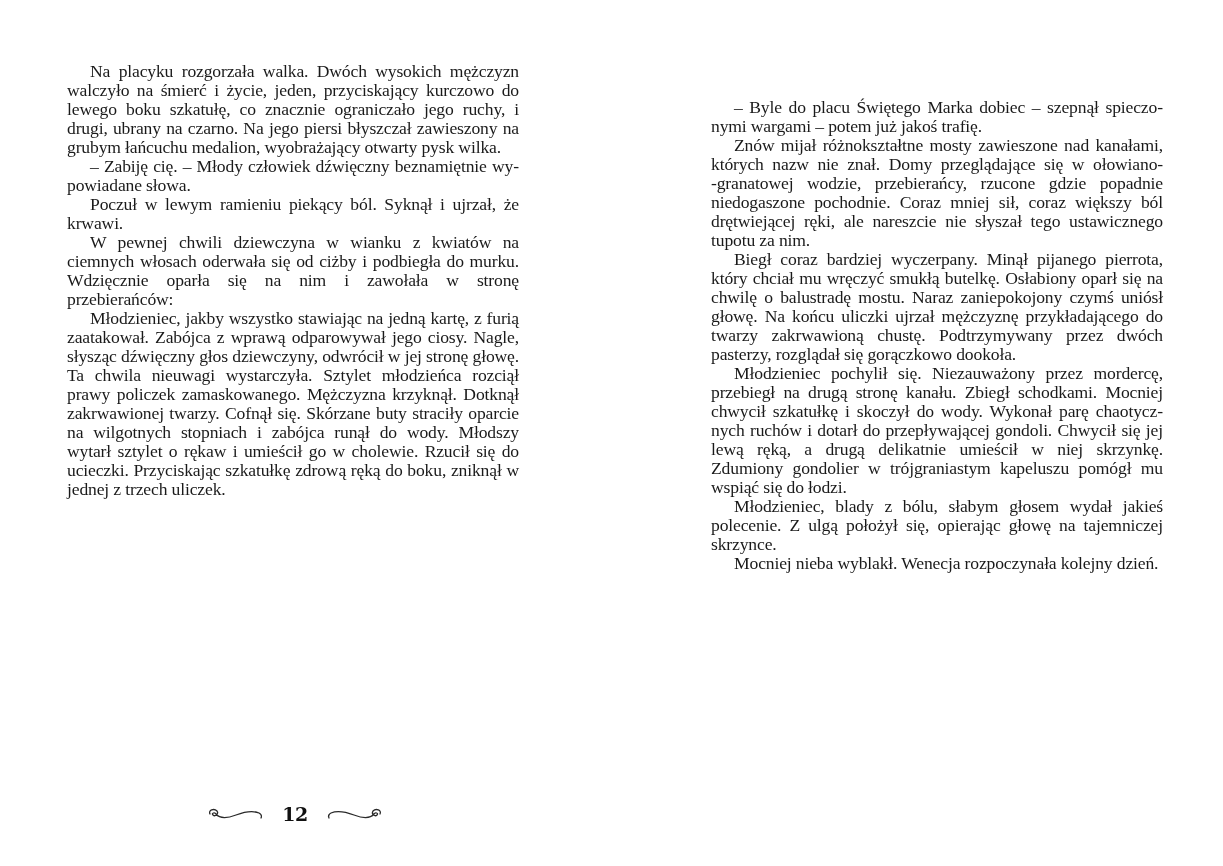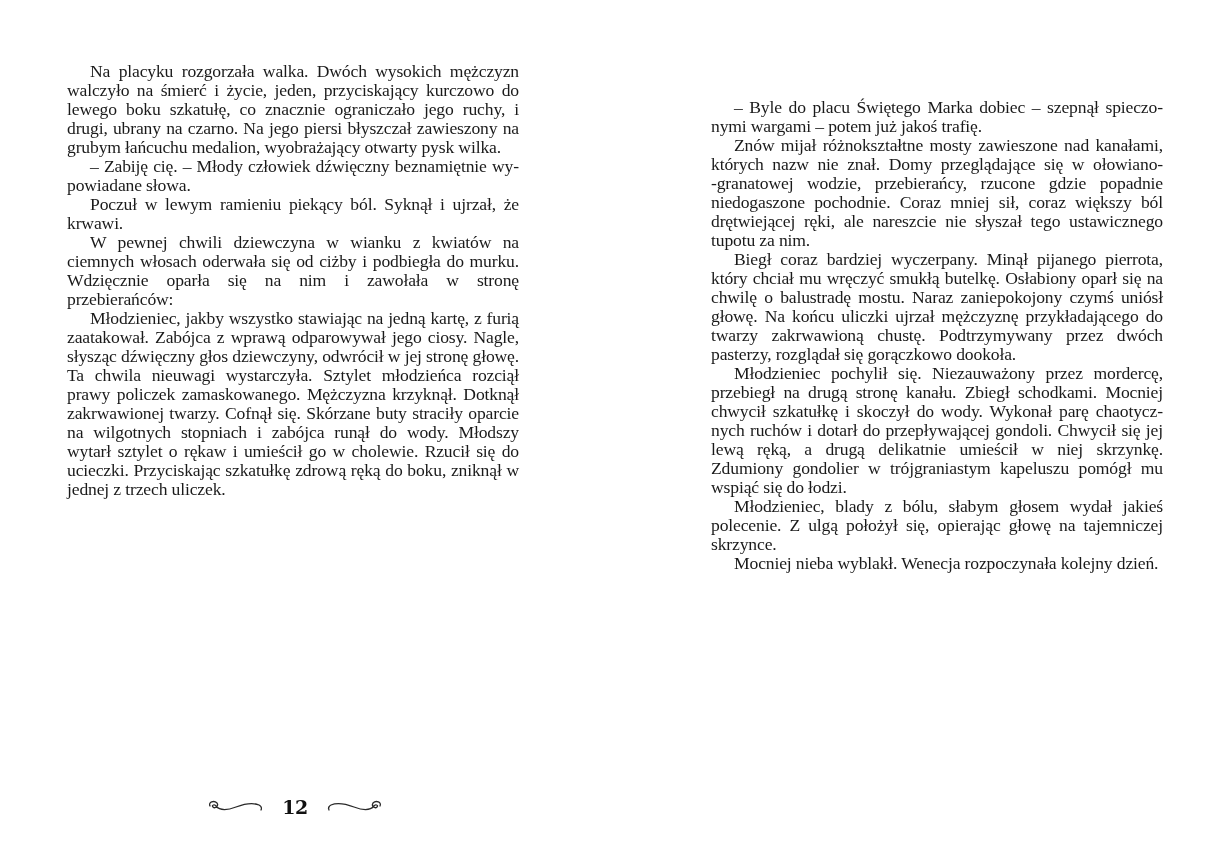--- a/index.html
+++ b/index.html
@@ -27,21 +27,21 @@
     hyphens: manual;
     letter-spacing: -0.15px;
   }
   .folio {
     position: absolute;
     top: 796px;
     left: 205px;
     width: 180px;
     height: 36px;
     display: flex;
-    align-items: flex-start;
+    align-items: center;
     justify-content: center;
     gap: 16px;
   }
   .folio .num {
     font-family: "DejaVu Serif", "Liberation Serif", serif;
     font-weight: bold;
     font-size: 19px;
     color: #111;
     letter-spacing: -0.5px;
   }

